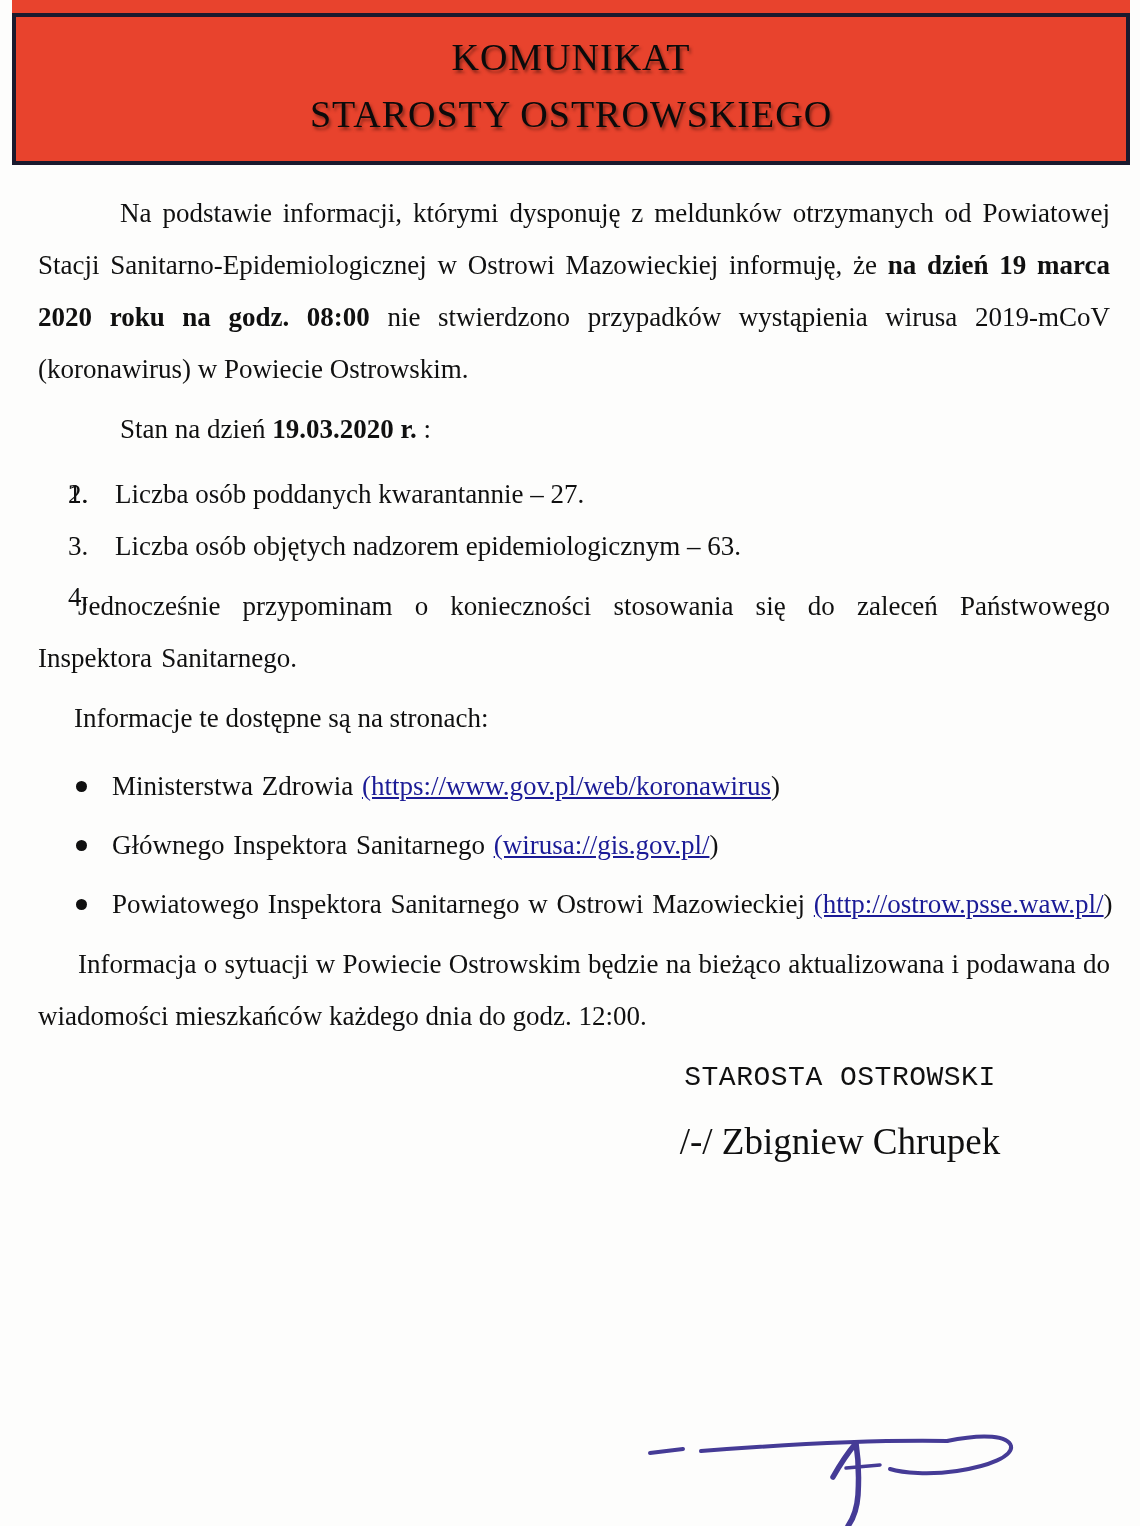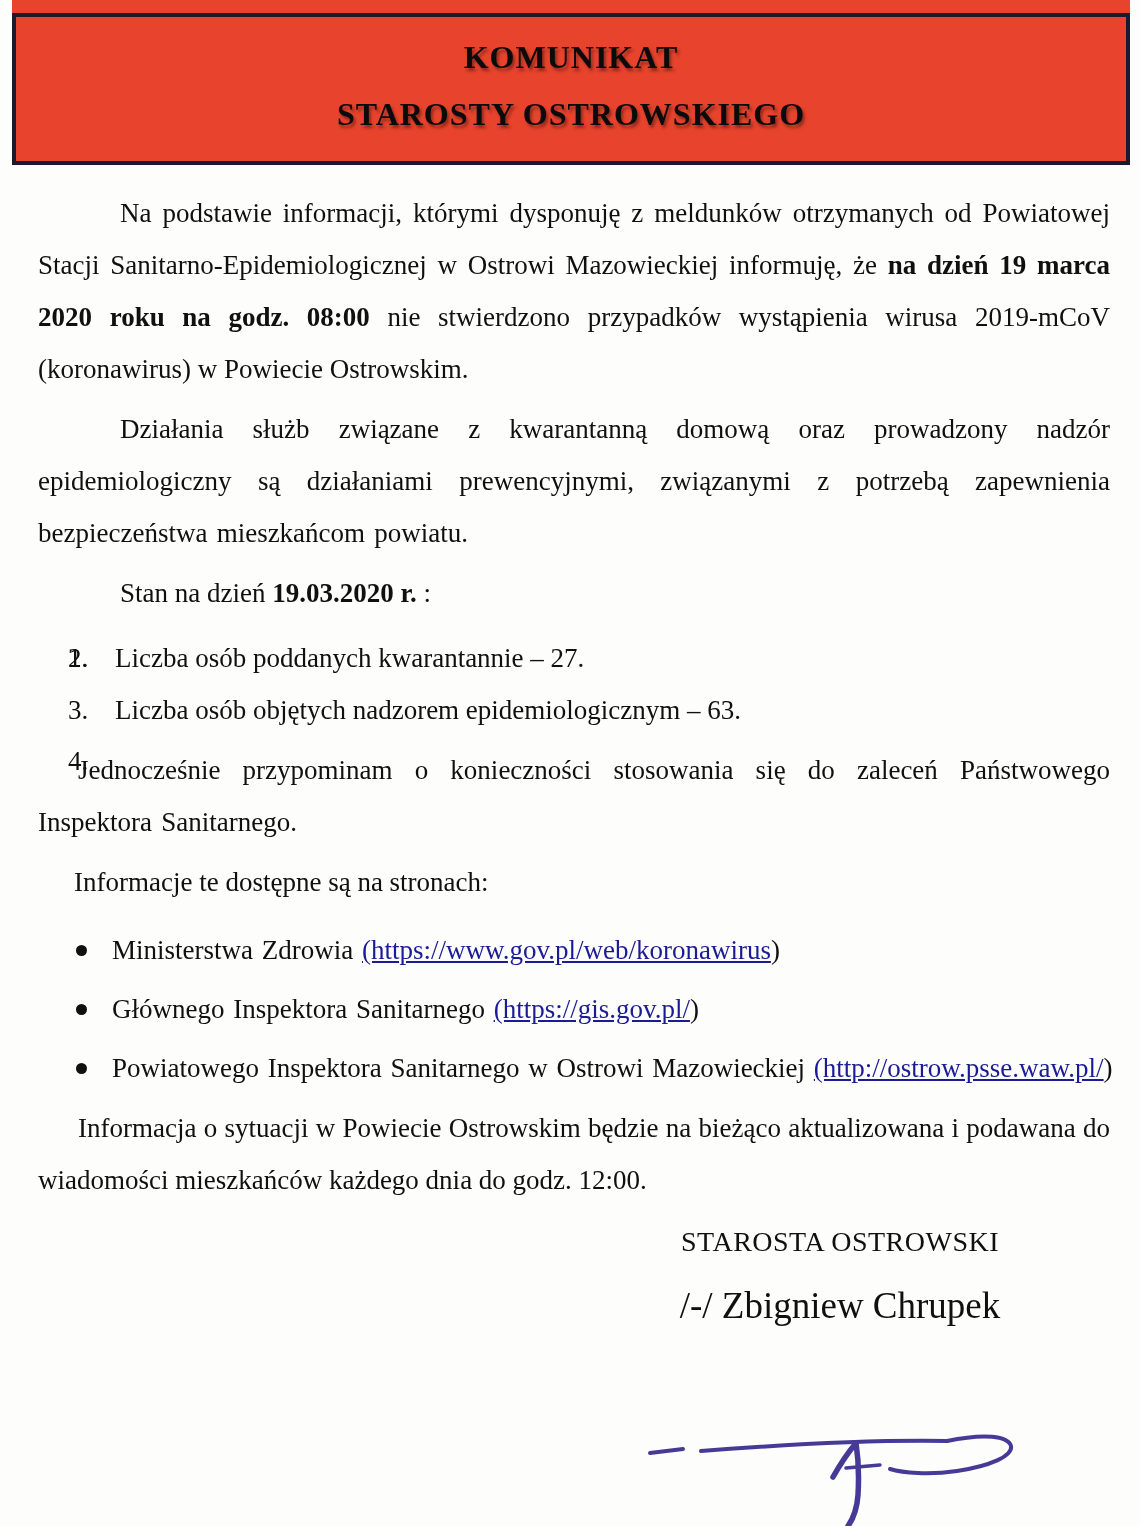--- a/index.html
+++ b/index.html
@@ -20,22 +20,22 @@
     background: var(--banner-red, #e8432d);
   }
   .banner {
     margin: 0 10px 0 12px;
     background: var(--banner-red, #e8432d);
     border: 4px solid var(--banner-border, #1a1a2e);
     padding: 12px 0 18px;
     text-align: center;
   }
   .banner-line {
-    font-weight: 700;
-    font-size: 32px;
+    font-weight: 400;
+    font-size: 38px;
     line-height: 57px;
     letter-spacing: 1px;
     color: #0b0b0b;
     text-shadow: 2px 3px 3px rgba(55, 15, 10, 0.5);
   }
   
   .content {
     margin: 22px 22px 0 30px;
     font-size: 27px;
     line-height: 52px;
@@ -63,21 +63,21 @@
     cursor: pointer;
   }
   .p-footer  { margin-top: 6px; text-indent: 40px; }
   
   .sig {
     width: 420px;
     margin: 14px 90px 0 auto;
     text-align: center;
     font-size: 28px;
   }
-  .sig-title { line-height: 44px; letter-spacing: 0.5px; }
+  .sig-title { line-height: 44px; letter-spacing: 0.5px; font-family: Liberation Mono, monospace; }
   .sig-name  { margin-top: 20px; line-height: 44px; font-size: 37px; }
   .ink {
     position: absolute;
     left: 0; top: 0;
     pointer-events: none;
   }
   .ink path {
     fill: none;
     stroke: var(--ink-blue, #453b96);
     stroke-linecap: round;
@@ -92,38 +92,37 @@
   <div class="banner-bleed"></div>
   <div class="banner">
     <div class="banner-line">KOMUNIKAT</div>
     <div class="banner-line">STAROSTY OSTROWSKIEGO</div>
   </div>
 
   <div class="content">
 
     <p class="p-intro"><span>Na podstawie informacji, którymi dysponuję z meldunków otrzymanych od Powiatowej Stacji Sanitarno-Epidemiologicznej w Ostrowi Mazowieckiej informuję, że </span><b>na dzień 19 marca 2020 roku na godz. 08:00</b><span> nie stwierdzono przypadków wystąpienia wirusa 2019-mCoV (koronawirus) w Powiecie Ostrowskim.</span></p>
 
-    <p class="p-prev">Działania służb związane z kwarantanną domową oraz prowadzony nadzór epidemiologiczny są działaniami prewencyjnymi, związanymi z potrzebą zapewnienia bezpieczeństwa mieszkańcom powiatu.</p>
 
     <p class="p-status"><span>Stan na dzień </span><b>19.03.2020 r.</b><span> :</span></p>
 
     <div class="stats">
       <div class="stat-row"><span class="stat-num">1.</span></div>
       <div class="stat-row"><span class="stat-num">2.</span><span>Liczba osób poddanych kwarantannie – 27.</span></div>
       <div class="stat-row"><span class="stat-num">3.</span><span>Liczba osób objętych nadzorem epidemiologicznym – 63.</span></div>
       <div class="stat-row"><span class="stat-num">4.</span></div>
     </div>
 
     <p class="p-reminder">Jednocześnie przypominam o konieczności stosowania się do zaleceń Państwowego Inspektora Sanitarnego.</p>
 
     <p class="p-sources-intro">Informacje te dostępne są na stronach:</p>
 
     <div class="sources">
       <div class="bullet-row"><span class="bullet-dot"></span><span>Ministerstwa Zdrowia </span><a class="link">(https://www.gov.pl/web/koronawirus</a><span>)</span></div>
-      <div class="bullet-row"><span class="bullet-dot"></span><span>Głównego Inspektora Sanitarnego </span><a class="link">(https://gis.gov.pl/</a><span>)</span></div>
+      <div class="bullet-row"><span class="bullet-dot"></span><span>Głównego Inspektora Sanitarnego </span><a class="link">(wirusa://gis.gov.pl/</a><span>)</span></div>
       <div class="bullet-row"><span class="bullet-dot"></span><span>Powiatowego Inspektora Sanitarnego w Ostrowi Mazowieckiej </span><a class="link">(http://ostrow.psse.waw.pl/</a><span>)</span></div>
     </div>
 
     <p class="p-footer">Informacja o sytuacji w Powiecie Ostrowskim będzie na bieżąco aktualizowana i podawana do wiadomości mieszkańców każdego dnia do godz. 12:00.</p>
 
   </div>
 
   <div class="sig">
     <div class="sig-title">STAROSTA OSTROWSKI</div>
     <div class="sig-name">/-/ Zbigniew Chrupek</div>

